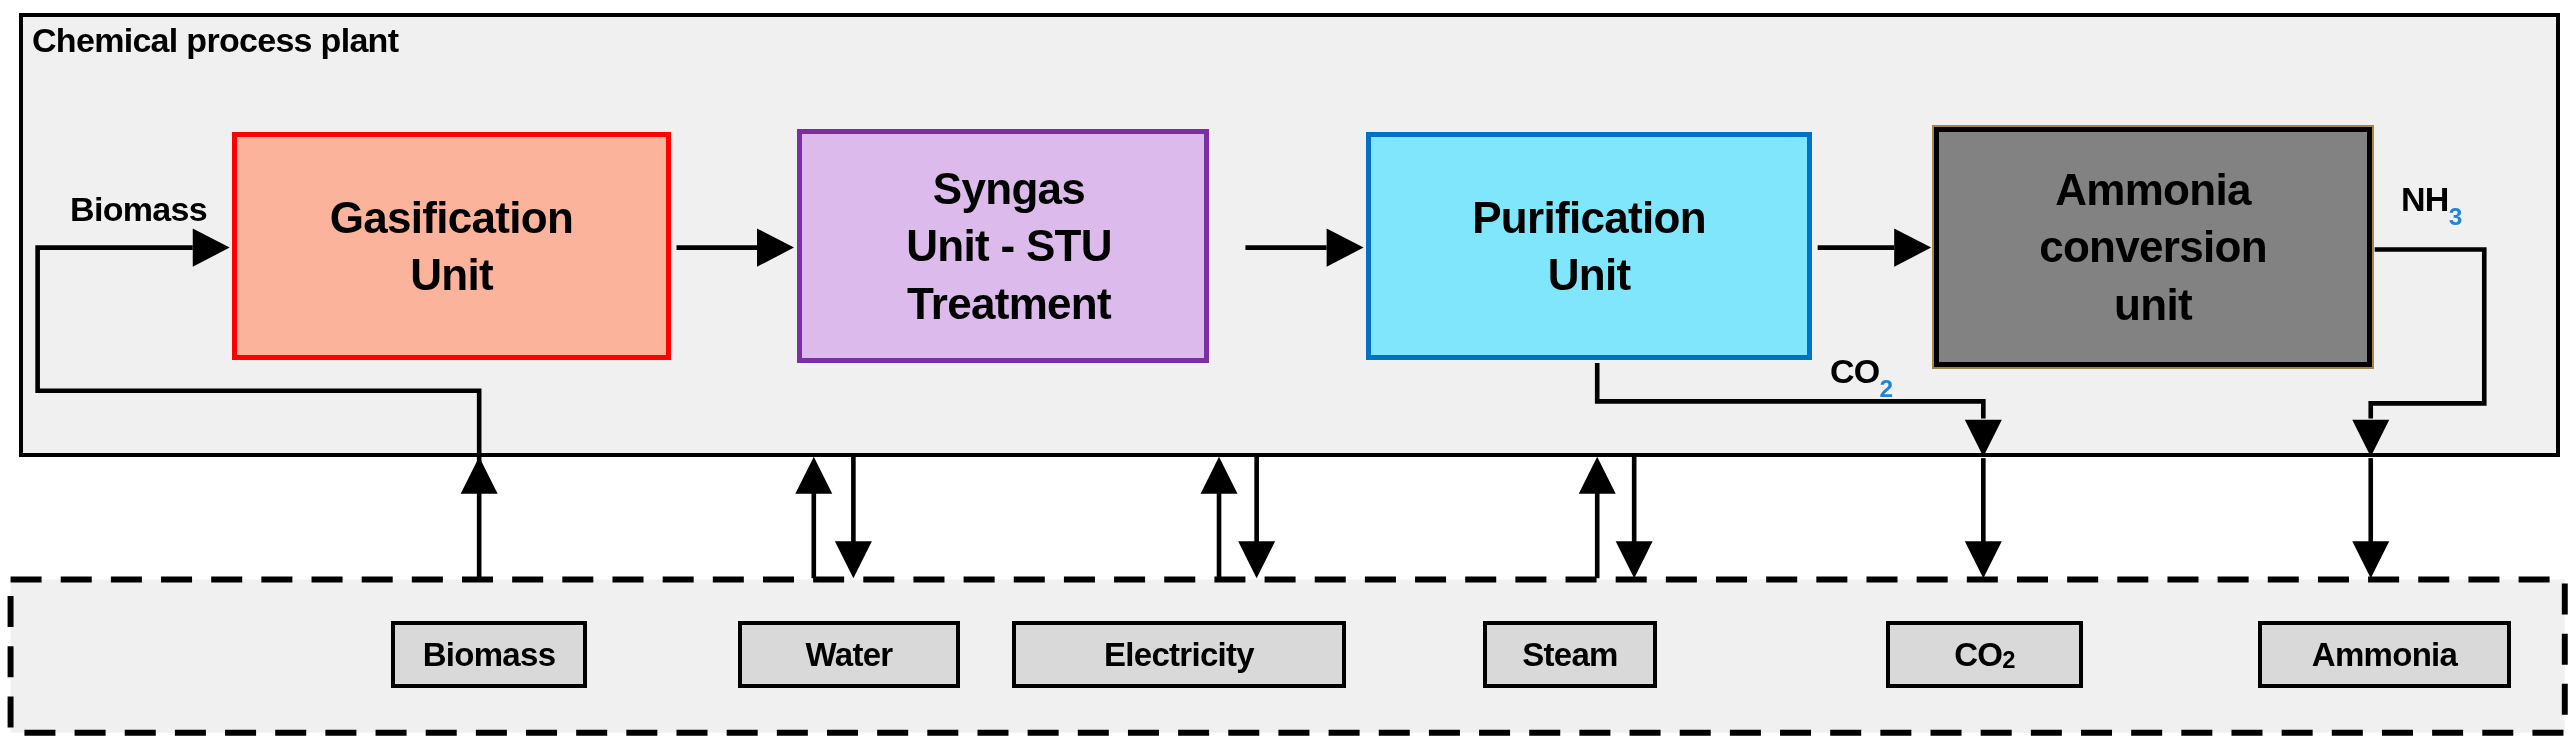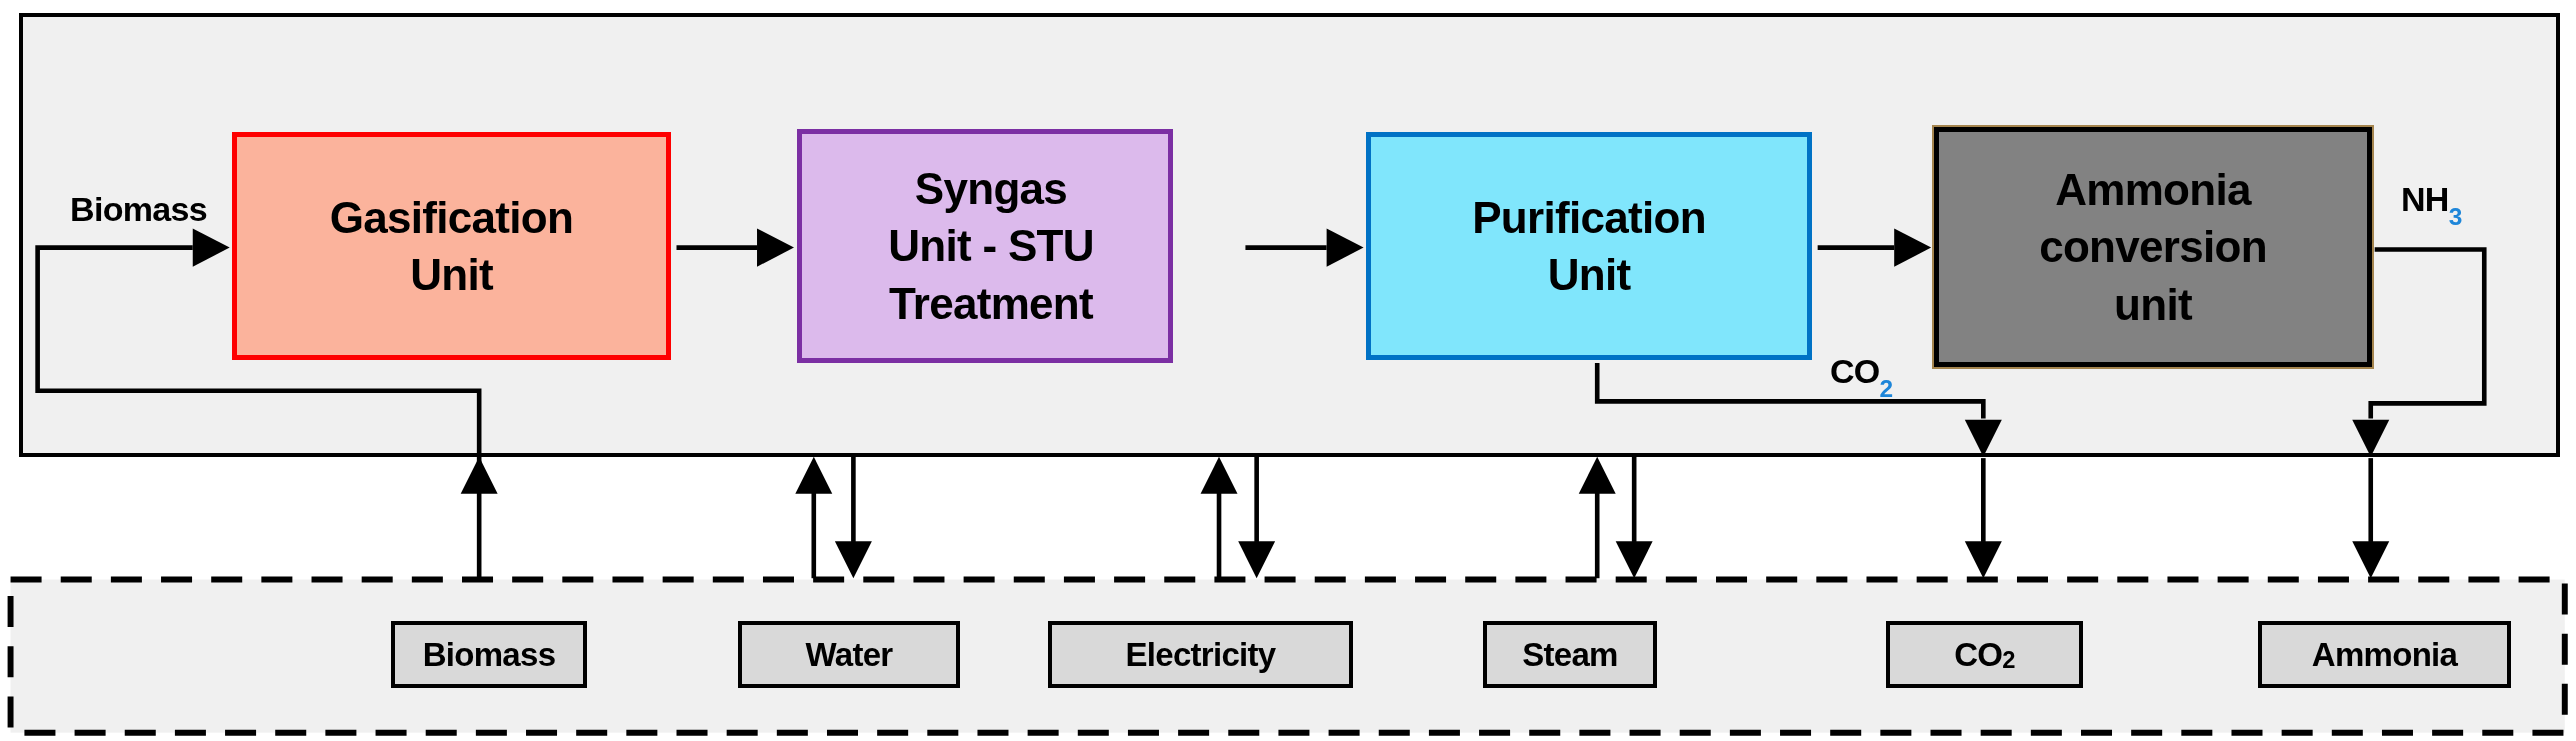--- a/index.html
+++ b/index.html
@@ -12,21 +12,21 @@
   .wires{position:absolute;left:0;top:0;width:2576px;height:742px;z-index:2;}
   .lbl,.unit,.rbox{z-index:3;}
 
   .plant-label{position:absolute;left:32px;top:21px;font-size:33px;letter-spacing:-0.7px;}
 
   
   .unit{position:absolute;box-sizing:border-box;display:flex;flex-direction:column;
         align-items:center;justify-content:center;text-align:center;
         font-size:44px;line-height:1.3;letter-spacing:-0.7px;}
   .u-gas {left:232px; top:132px;width:439px;height:228px;background:#fbb39c;border:5.3px solid #fe0000;}
-  .u-syn {left:797px;top:129px;width:376px;height:234px;background:#dcbaec;border:5.3px solid #7b2fa3;padding-left:12px;}
+  .u-syn {left:797px;top:129px;width:412px;height:234px;background:#dcbaec;border:5.3px solid #7b2fa3;padding-left:12px;}
   .u-pur {left:1366px;top:132px;width:446px;height:228px;background:#80e6fc;border:5.3px solid #0072c5;text-align:center;}
   .u-amm {left:1934px;top:127px;width:438px;height:240px;background:#828282;border:5.3px solid #000;
           outline:2px solid #a5854e;}
 
   
   .lbl{position:absolute;font-size:34px;letter-spacing:-0.7px;white-space:nowrap;}
   .lbl sub{font-size:0.72em;line-height:0;position:relative;top:0.25em;}
   .sub-blue{color:#1e86d9;}
   .l-biomass{left:56px;top:190px;width:165px;text-align:center;}
   .l-co2{left:1830px;top:352px;}
@@ -34,21 +34,21 @@
 
   
   .rp-label{position:absolute;left:41px;top:611px;width:294px;text-align:center;
             font-size:34px;line-height:1.22;letter-spacing:-0.7px;}
   .rbox{position:absolute;top:621px;height:67px;box-sizing:border-box;background:#d9d9d9;
         border:4px solid #000;display:flex;align-items:center;justify-content:center;
         font-size:33px;letter-spacing:-0.7px;white-space:nowrap;}
   .rbox sub{font-size:0.72em;line-height:0;position:relative;top:0.25em;}
   .r-biomass{left:391px;width:196px;}
   .r-water{left:738px;width:222px;}
-  .r-elec{left:1048px;width:305px;}
+  .r-elec{left:1012px;width:334px;}
   .r-steam{left:1483px;width:174px;}
   .r-co2{left:1886px;width:197px;}
   .r-ammonia{left:2258px;width:253px;}
 </style>
 </head>
 <body>
 
 <div class="canvas">
 
   <div class="plant"></div>
@@ -87,20 +87,21 @@
     <polygon points="3005,692 2977,636 3033,636"></polygon>
     <path d="M3005,694 V821" stroke="#000" stroke-width="7"></path>
     <polygon points="3005,876 2977,820 3033,820"></polygon>
 
     <path d="M3598,378 H3764 V611 H3592 V634" fill="none" stroke="#000" stroke-width="7"></path>
     <polygon points="3592,692 3564,636 3620,636"></polygon>
     <path d="M3592,694 V821" stroke="#000" stroke-width="7"></path>
     <polygon points="3592,876 3564,820 3620,820"></polygon>
   </svg>
 
+  <div class="plant-label lbl">Chemical process plant</div>
 
   <div class="unit u-gas">
     <div>Gasification</div>
     <div>Unit</div>
   </div>
   <div class="unit u-syn">
     <div>Syngas</div>
     <div>Unit - STU</div>
     <div>Treatment</div>
   </div>

